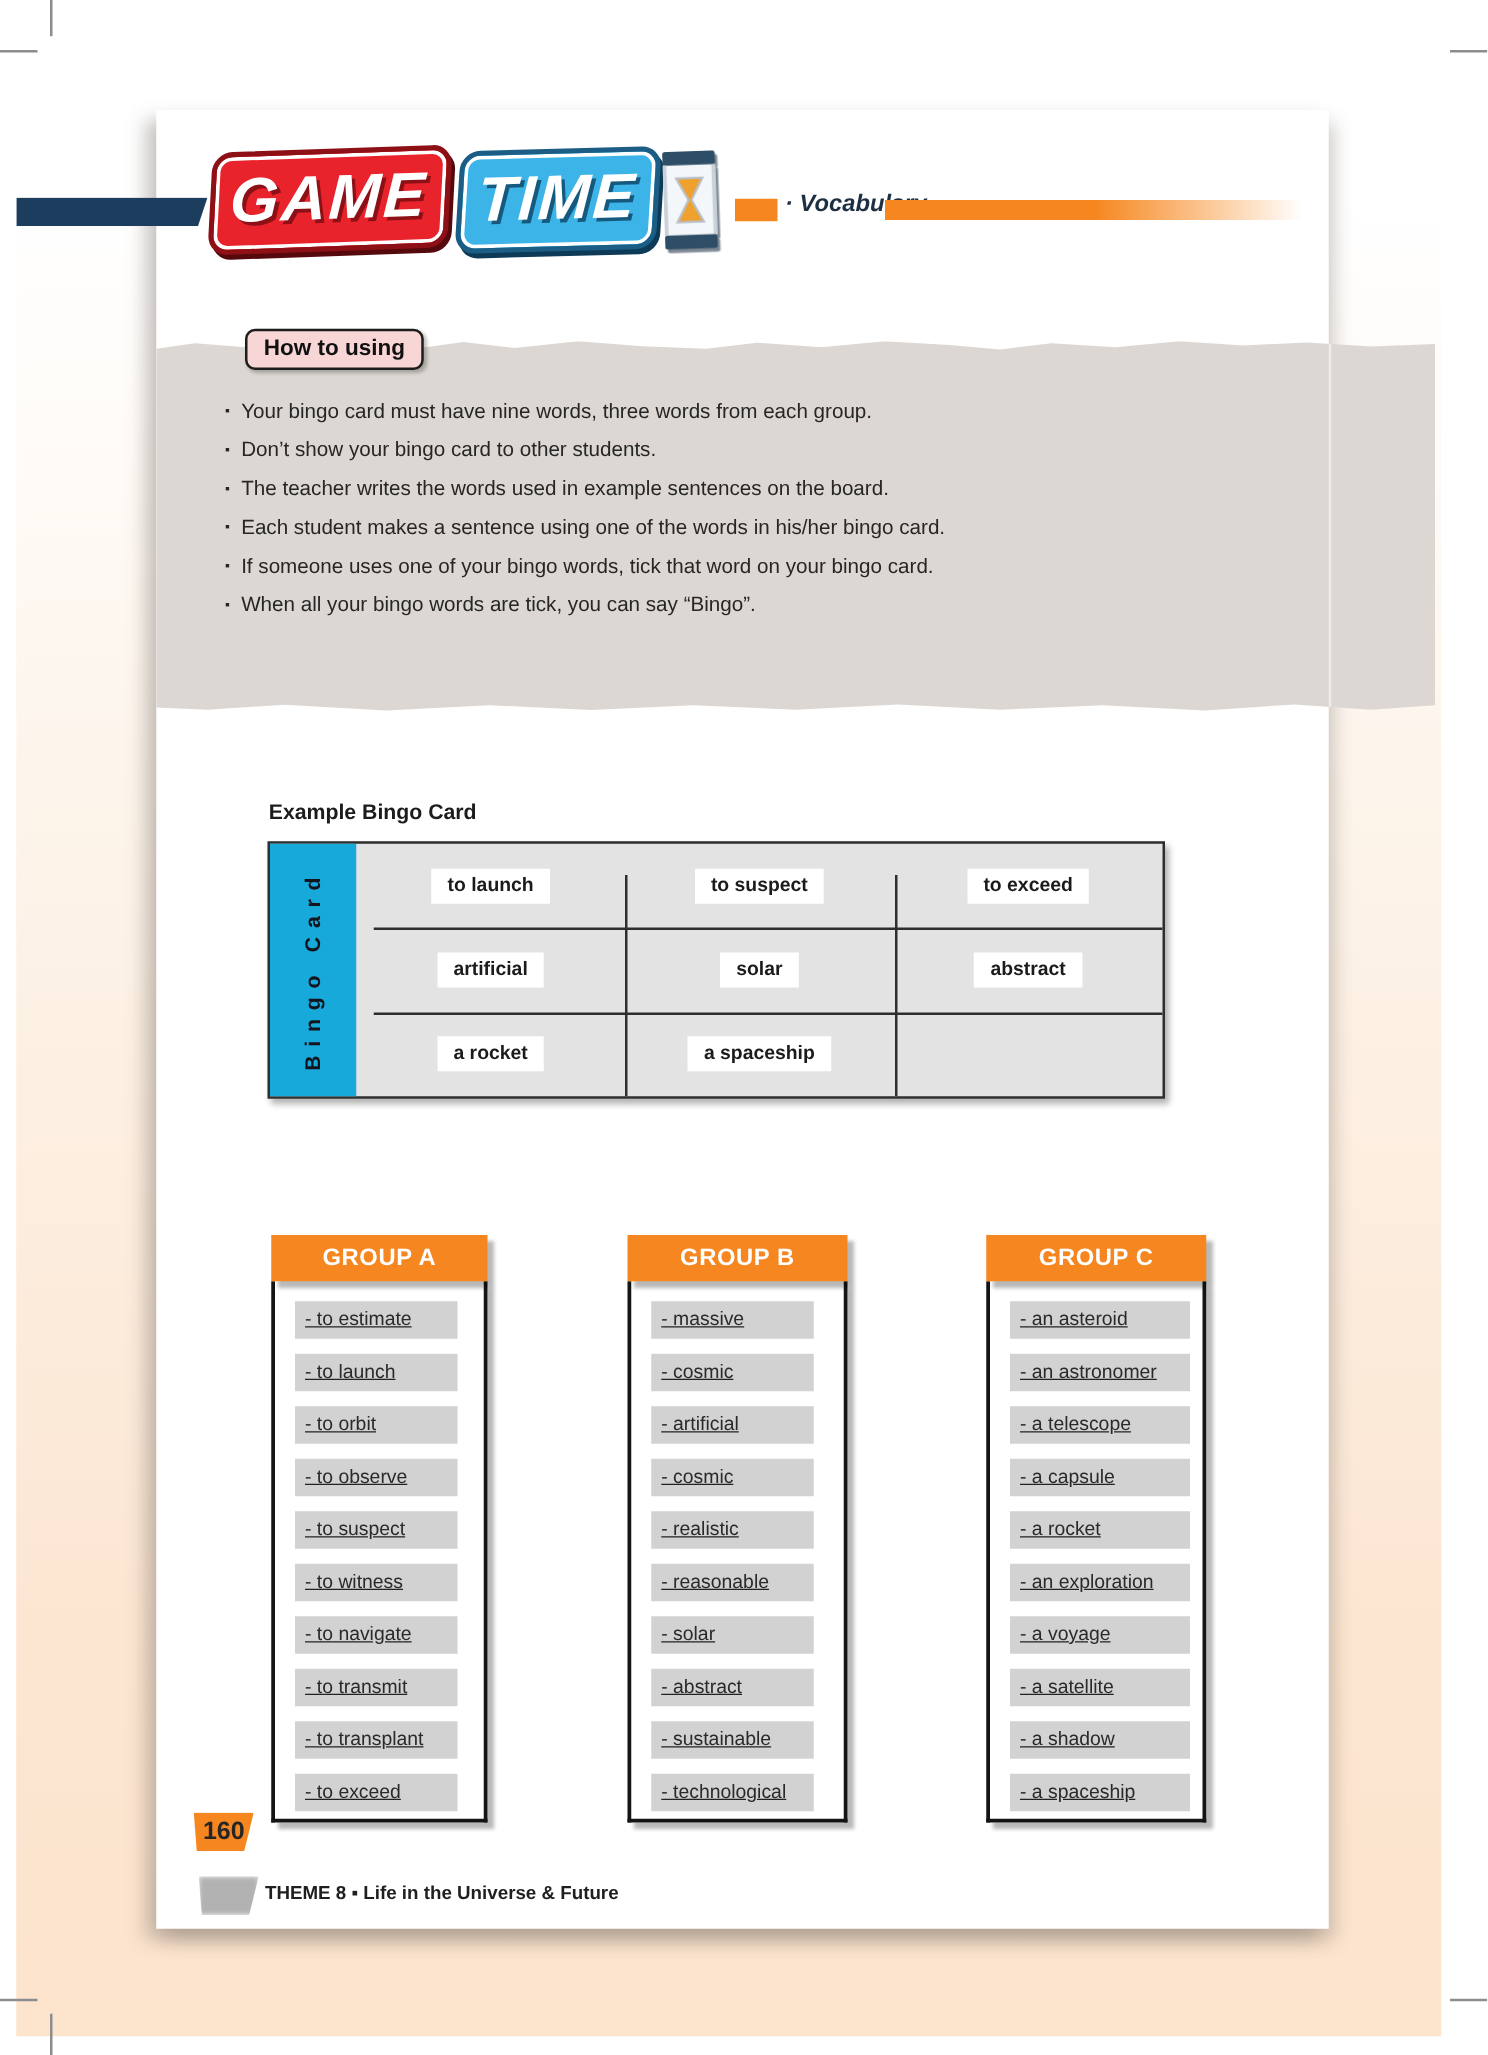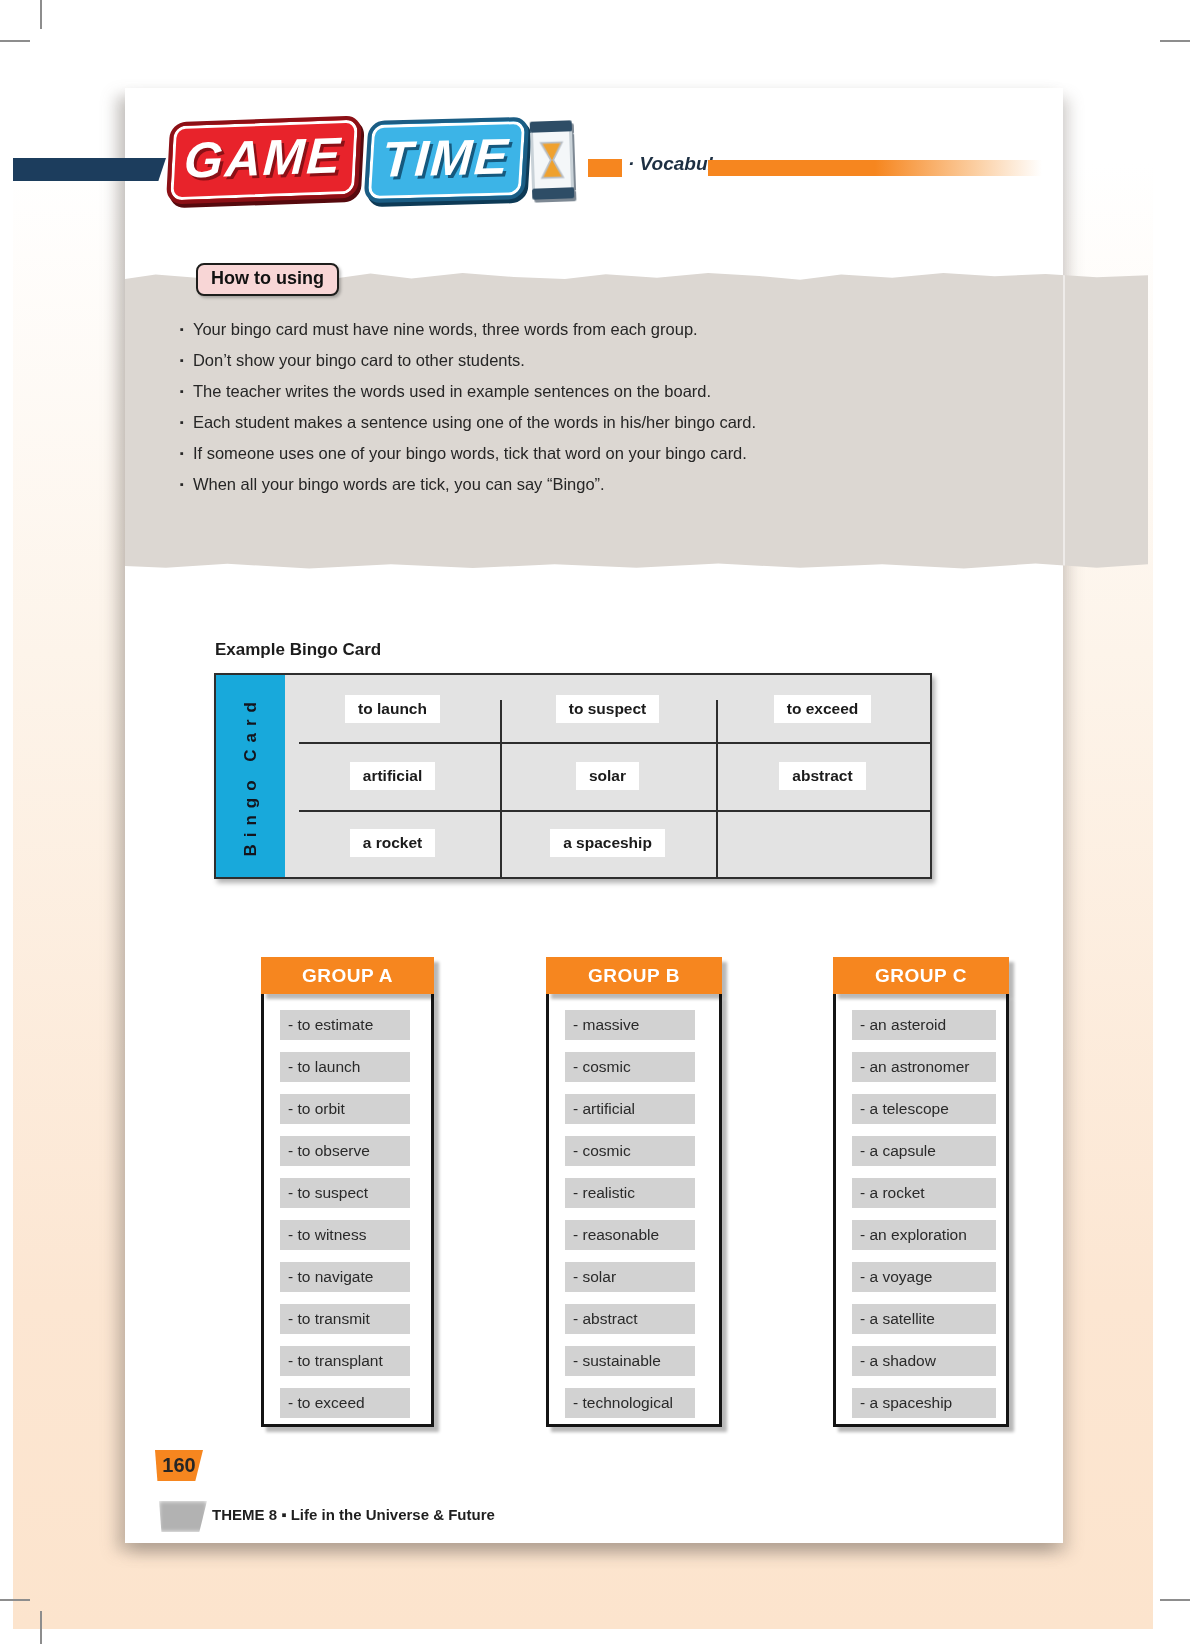--- a/index.html
+++ b/index.html
@@ -90,31 +90,31 @@
     display:grid;grid-template-columns:1fr 1fr 1fr;grid-template-rows:1fr 1fr 1fr;
   }
   .bingo-cell{display:flex;align-items:center;justify-content:center;}
   .bingo-chip{background:#ffffff;font-weight:bold;font-size:15.5px;color:#1b1b1b;padding:5px 13px;white-space:nowrap;}
   .gridline{position:absolute;background:#2e2e2e;}
   .vline{width:2px;top:25px;bottom:0;}
   .vline.v1{left:215px;} .vline.v2{left:431px;}
   .hline{height:2px;left:14px;right:0;}
   .hline.h1{top:67px;} .hline.h2{top:135px;}
   
-  .group{position:absolute;top:957px;margin-left:44px;}
+  .group{position:absolute;top:988px;}
   .group-a{left:217px;width:173px;} .group-b{left:502px;width:176px;} .group-c{left:789px;width:176px;}
   .group-header{
     height:37px;background:#f6861f;color:#fff;font-weight:bold;font-size:19px;
     display:flex;align-items:center;justify-content:center;letter-spacing:.5px;
     box-shadow:5px 5px 3px rgba(0,0,0,.28);position:relative;z-index:2;
   }
   .group-body{
     box-sizing:border-box;height:433px;background:#fff;
     border-left:3px solid #141414;border-right:3px solid #141414;border-bottom:3px solid #141414;
-    box-shadow:5px 5px 3px rgba(0,0,0,.28);padding-top:16px;
+    box-shadow:5px 5px 3px rgba(0,0,0,.28);padding-top:16px;text-decoration:underline;
   }
   .word-chip{
     box-sizing:border-box;width:130px;height:30px;line-height:30px;margin:0 0 12px 16px;
     background:#d2d2d2;font-size:15.5px;color:#2a2a2a;padding-left:8px;white-space:nowrap;
   }
   .group-c .word-chip{width:144px;}
   
   .page-badge{
     position:absolute;left:155px;top:1450px;width:48px;height:31px;background:#f6861f;
     clip-path:polygon(0 0,100% 0,84% 100%,5% 100%);

